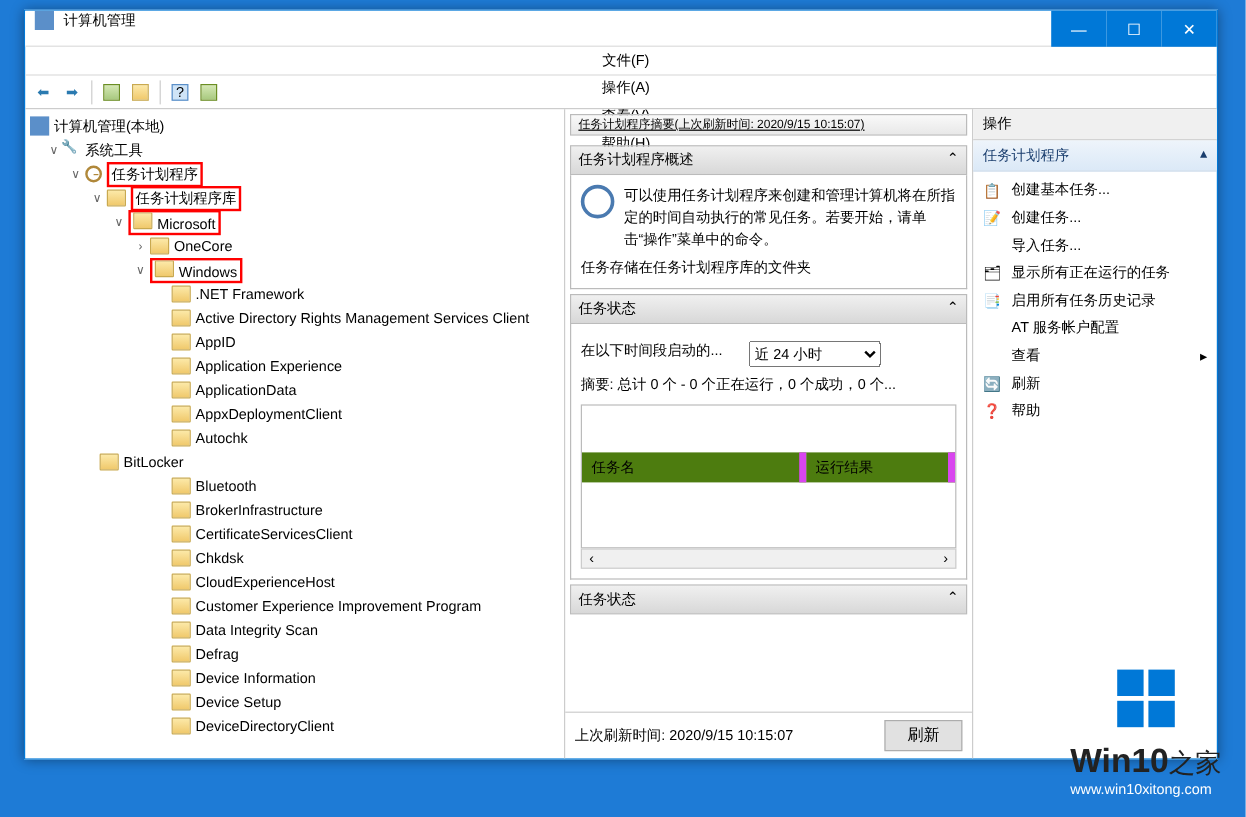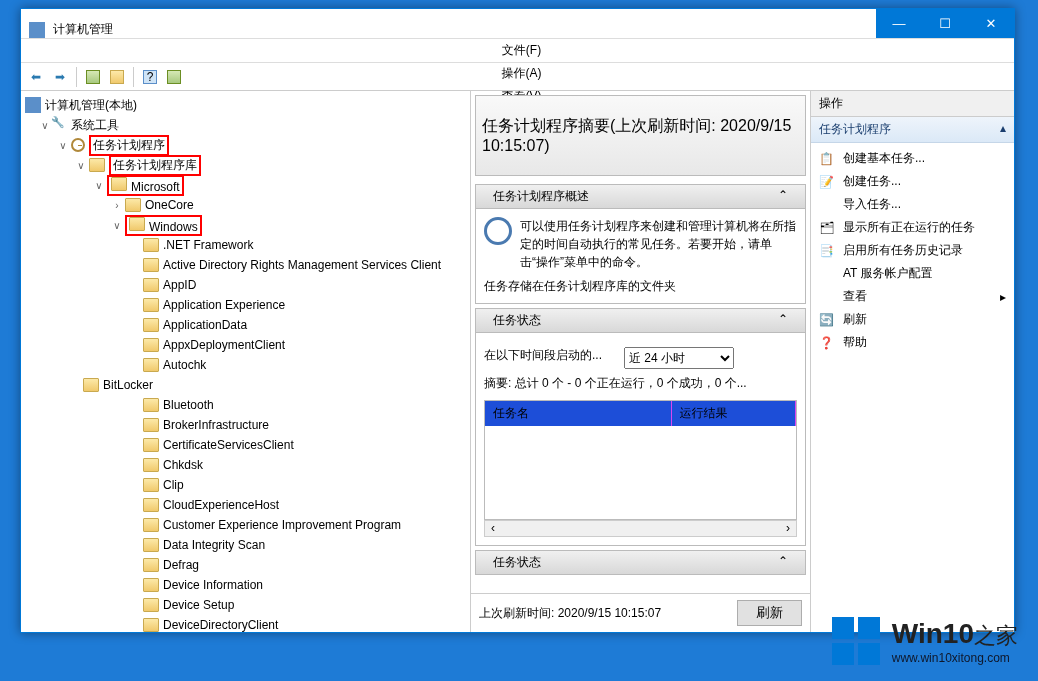--- a/index.html
+++ b/index.html
@@ -20,21 +20,21 @@
   background: #fff;
   border: 1px solid #0078d7;
   box-shadow: 0 0 10px rgba(0,0,0,.4);
   display: flex;
   flex-direction: column;
 }
 .titlebar {
   height: 30px;
   background: #fff;
   display: flex;
-  align-items: flex-end;
+  align-items: flex-start;
   padding-left: 8px;
   border-bottom: 1px solid #ddd;
 }
 .titlebar-icon {
   width: 16px; height: 16px;
   background: #5b8fc9;
   margin-right: 8px;
   display: inline-block;
 }
 .titlebar-text { flex: 1; color: #000; }
@@ -119,53 +119,54 @@
 .highlight-red { border:2px solid red; padding:0 2px; }
 .middle-pane {
   width: 340px;
   border-right: 1px solid #ccc;
   display: flex; flex-direction: column;
   min-height:0;
 }
 .mid-header {
   background: linear-gradient(#f9f9f9,#e8e8e8);
   border:1px solid #bbb;
-  padding: 20px 6px;
+  padding: 1px 6px;
   margin: 4px;
-  font-size: 16px;
+  font-size: 10px;
+  text-decoration: underline;
 }
 .mid-body {
   flex:1; overflow-y:auto; overflow-x:hidden;
   padding: 0 4px;
 }
 .section-header {
   background: linear-gradient(#f0f0f0,#d8d8d8);
   border:1px solid #bbb;
-  padding:3px 17px;
+  padding:3px 6px;
   display:flex; justify-content:space-between;
   margin-top:4px;
 }
 .section-content {
   border:1px solid #bbb; border-top:none;
   padding: 8px;
   background:#fff;
 }
 .desc-icon {
   width:28px;height:28px;border:3px solid #4a7ab0;border-radius:50%;
   float:left;margin-right:8px;position:relative;
 }
 .desc-text { overflow:hidden; line-height:1.5; }
 .status-row { display:flex; gap:22px; margin:6px 0;}
 .status-row select { flex:0 0 110px; font-size:12px; height:22px;}
 .task-table {
   border:1px solid #bbb; height:120px; width:100%;
   margin-top:8px; overflow:auto;
 }
 .task-th { display:flex; }
-.task-th > div { padding:4px 8px; border-right:1px solid #d946ef; background:#1d4ed8;}
+.task-th > div { padding:4px 8px; border-right:6px solid #d946ef; background:#4d7c0f;margin-top:39px;}
 .mid-scroll-x { height:17px; background:#f0f0f0;border:1px solid #ccc;display:flex;}
 .mid-footer {
   border-top:1px solid #ccc;
   padding:6px 8px;
   display:flex; justify-content:space-between; align-items:center;
 }
 .mid-btn {
   padding:3px 18px; border:1px solid #adadad; background:#e1e1e1;
 }
 .actions-pane {
@@ -186,25 +187,26 @@
 .action-item {
   display:flex; align-items:center;
   padding:3px 8px; gap:8px;
 }
 .action-icon { width:16px;height:16px;display:flex;align-items:center;justify-content:center;font-size:12px;}
 .action-submenu::after { content:"▸"; margin-left:auto; }
 .watermark {
   position:absolute; right:20px; bottom:16px;
   display:flex; align-items:center; gap:12px;
   color:#222;
+  flex-direction:column;
 }
 .win-logo { width:48px;height:48px;display:grid;grid-template-columns:1fr 1fr;grid-template-rows:1fr 1fr;gap:4px;}
 .win-logo > div{background:#0078d7;}
 .wm-text-big{font-size:28px;font-weight:700;}
-.wm-text-sm{font-size:12px;color:#0f172a;}
+.wm-text-sm{font-size:12px;color:#ffffff;}
 </style>
 </head>
 <body>
 
 <div class="window">
   <div class="titlebar">
     <span class="titlebar-icon"></span>
     <span class="titlebar-text">计算机管理</span>
     <div class="titlebar-buttons">
       <div class="titlebar-btn">—</div>
@@ -316,24 +318,20 @@
               <span class="folder-icon"></span>
               <span>BrokerInfrastructure</span>
             </div>
             <div class="tree-row" style="padding-left: 122px;">
               <span class="folder-icon"></span>
               <span>CertificateServicesClient</span>
             </div>
             <div class="tree-row" style="padding-left: 122px;">
               <span class="folder-icon"></span>
               <span>Chkdsk</span>
-            </div>
-            <div class="tree-row" style="padding-left: 122px;">
-              <span class="folder-icon"></span>
-              <span>Clip</span>
             </div>
             <div class="tree-row" style="padding-left: 122px;">
               <span class="folder-icon"></span>
               <span>CloudExperienceHost</span>
             </div>
             <div class="tree-row" style="padding-left: 122px;">
               <span class="folder-icon"></span>
               <span>Customer Experience Improvement Program</span>
             </div>
             <div class="tree-row" style="padding-left: 122px;">

